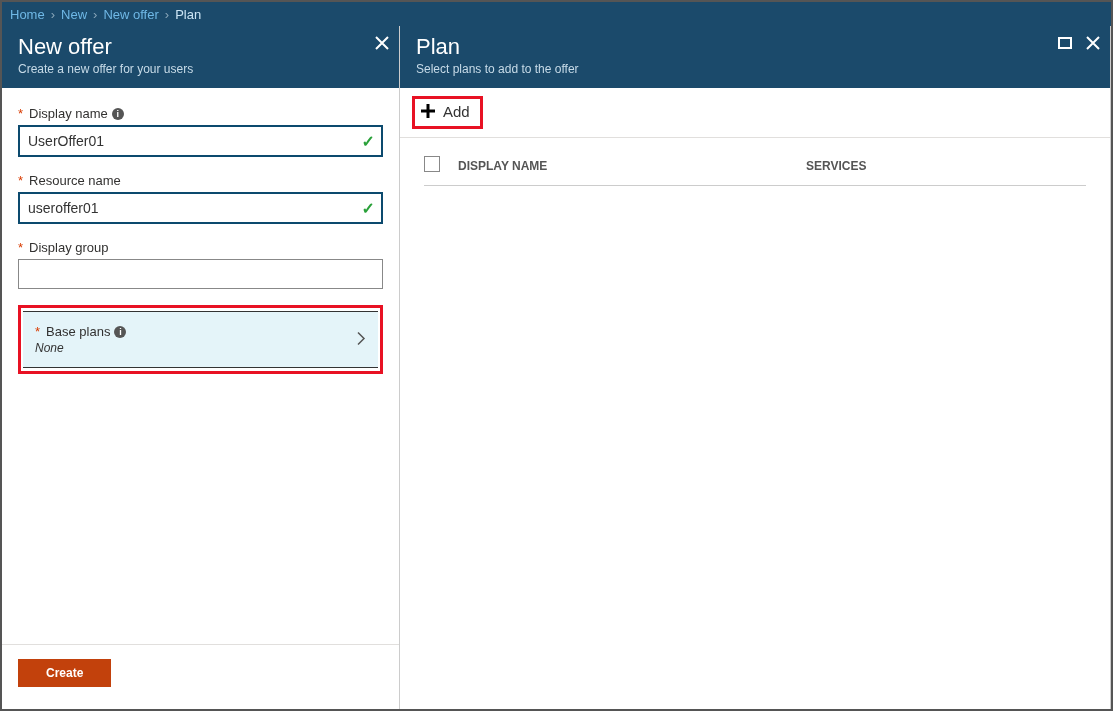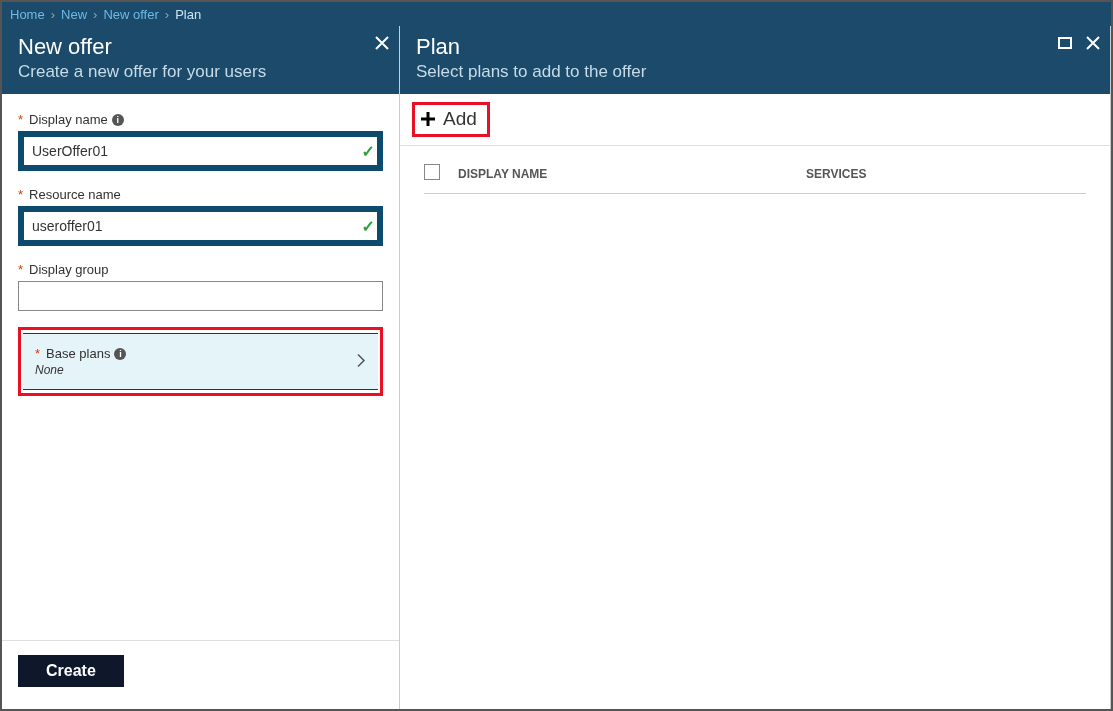--- a/index.html
+++ b/index.html
@@ -38,21 +38,21 @@
   }
   .blade.left { width: 398px; }
   .blade.right { flex: 1; }
   .blade-header {
     background: #1b4a6b;
     color: #fff;
     padding: 8px 16px 12px 16px;
     position: relative;
   }
   .blade-title { font-size: 22px; font-weight: 300; }
-  .blade-subtitle { font-size: 17px; color: #c7dbe8; margin-top: 2px; }
+  .blade-subtitle { font-size: 12px; color: #c7dbe8; margin-top: 2px; }
   .blade-header-actions {
     position: absolute;
     right: 10px;
     top: 10px;
     display: flex;
     gap: 14px;
     align-items: center;
   }
   .icon-btn {
     color: #fff;
@@ -63,24 +63,24 @@
   .blade-body {
     flex: 1;
     overflow: auto;
     position: relative;
   }
   .blade-footer {
     border-top: 1px solid #e1dfdd;
     padding: 14px 16px 22px 16px;
   }
   .primary-btn {
-    background: #0f172a;
+    background: #c2410c;
     color: #fff;
     border: none;
-    font-size: 16px;
+    font-size: 12px;
     padding: 7px 28px;
     font-weight: 600;
     cursor: pointer;
   }
   .form-pad { padding: 18px 16px 6px 16px; }
   .field-label {
     font-size: 13px;
     color: #323130;
     margin-bottom: 4px;
     display: flex;
@@ -93,21 +93,21 @@
     border-radius: 50%;
     background: #555;
     color: #fff;
     font-size: 9px;
     display: inline-flex;
     align-items: center; justify-content: center;
     font-weight: bold;
   }
   .text-input {
     width: 100%;
-    border: 6px solid #0c4a6e;
+    border: 2px solid #0c4a6e;
     padding: 6px 28px 6px 8px;
     font-size: 14px;
     color: #333;
     position: relative;
   }
   .text-input.plain { border: 1px solid #888; }
   .input-wrap { position: relative; margin-bottom: 16px; }
   .check-icon {
     position: absolute;
     right: 8px;
@@ -164,21 +164,21 @@
   }
   .add-highlight {
     display: inline-block;
     border: 3px solid #e81123;
     padding: 3px 10px 3px 4px;
   }
   .add-btn {
     display: inline-flex;
     align-items: center;
     gap: 6px;
-    font-size: 19px;
+    font-size: 15px;
     color: #333;
     cursor: pointer;
   }
   .plus-icon svg { display: block; }
   .table-wrap { padding: 18px 24px 0 24px; }
   .table-header-row {
     display: flex;
     align-items: center;
     border-bottom: 1px solid #ccc;
     padding-bottom: 10px;

